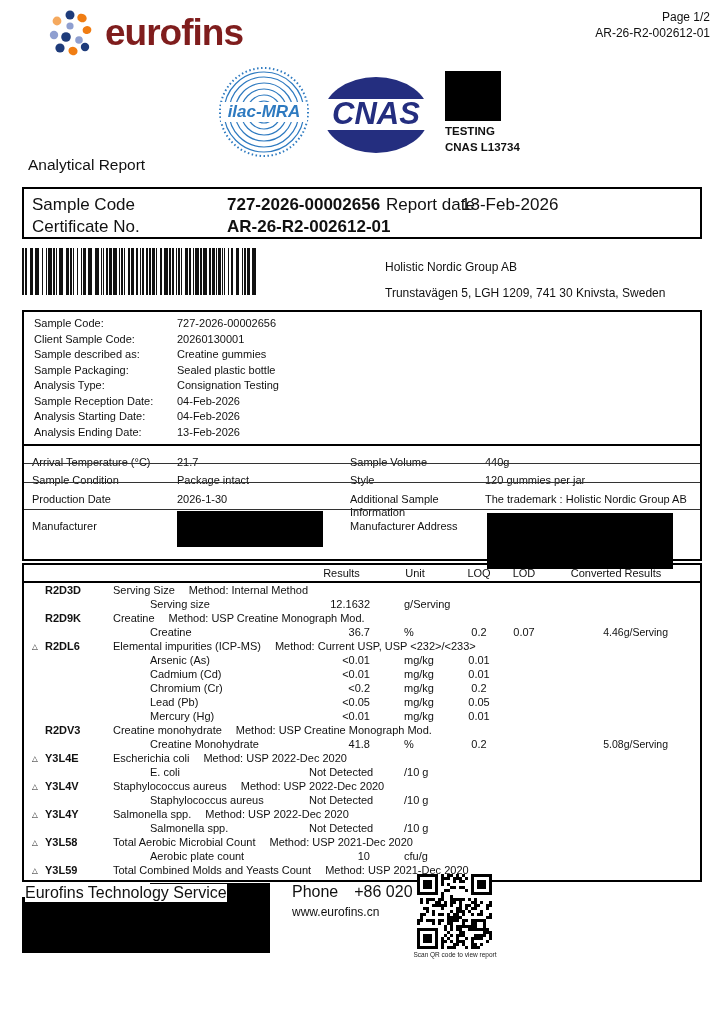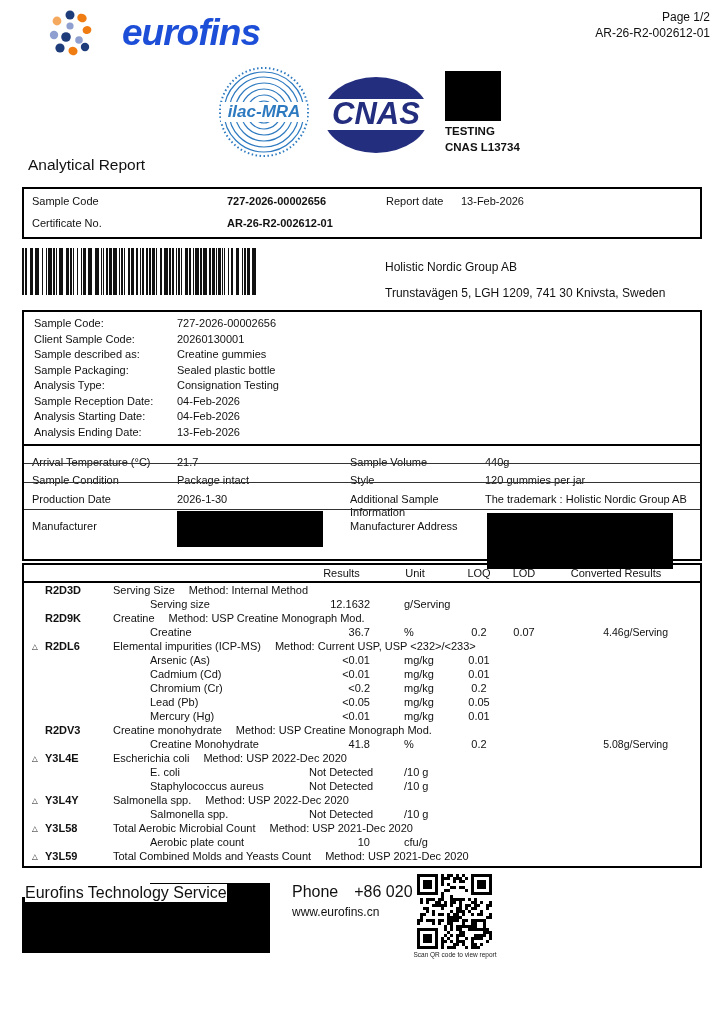--- a/index.html
+++ b/index.html
@@ -3,34 +3,34 @@
 <meta charset="utf-8">
 <style>
   html,body{margin:0;padding:0;background:#e8e8e8;}
   #page{position:relative;width:724px;height:1024px;background:#fff;margin:0 auto;
         font-family:"Liberation Sans",sans-serif;color:#111;overflow:hidden;}
   .abs{position:absolute;}
 
   
   .logo{position:absolute;left:44px;top:8px;display:flex;align-items:center;}
   .logo svg{width:54px;height:50px;}
-  .wordmark{font-size:37px;font-weight:bold;color:#1d4ed8;margin-left:24px;letter-spacing:-1px;font-style:italic;}
+  .wordmark{font-size:37px;font-weight:bold;color:#7f1d1d;margin-left:7px;letter-spacing:-1px;}
   .pageinfo{position:absolute;right:14px;top:9px;text-align:right;font-size:12px;line-height:16px;}
 
   
   .ilac{left:217px;top:64px;width:94px;height:96px;}
   .cnas{left:322px;top:76px;width:108px;height:78px;}
   .blacksq{left:445px;top:71px;width:56px;height:50px;background:#000;}
   .testing{left:445px;top:123px;font-size:11.5px;font-weight:bold;line-height:16px;}
 
   .title{left:28px;top:156px;font-size:15.5px;}
 
   
   .idbox{left:22px;top:187px;width:676px;height:48px;border:2px solid #000;}
-  .idbox .fld{position:absolute;font-size:11px;white-space:nowrap;}
+  .idbox .fld{position:absolute;font-size:17px;white-space:nowrap;}
   .b{font-weight:bold;}
 
   .barcode{left:22px;top:248px;width:240px;height:47px;}
   .client-name{left:385px;top:260px;font-size:12px;}
   .client-addr{left:385px;top:286px;font-size:12px;}
 
   
   .box1{left:22px;top:310px;width:676px;border:2px solid #000;}
   .si-wrap{padding:4px 0 4px 0;}
   .si-row{display:grid;grid-template-columns:153px 1fr;line-height:15.5px;font-size:11px;}
@@ -343,20 +343,21 @@
         </div>
         <div class="grow"><span class="gflag">△</span><span class="gcode">Y3L4E</span><span class="gname">Escherichia coli</span><span class="gmethod">Method: USP 2022-Dec 2020</span></div>
         <div class="rrow">
           <div class="rc1">E. coli</div>
           <div class="rc-res">Not Detected</div>
           <div class="rc-unit">/10 g</div>
           <div class="rc-loq"></div>
           <div class="rc-lod"></div>
           <div class="rc-conv"></div>
         </div>
+        <div class="grow"><span class="gflag">△</span><span class="gcode">Y3L4V</span><span class="gname">Staphylococcus aureus</span><span class="gmethod">Method: USP 2022-Dec 2020</span></div>
         <div class="rrow">
           <div class="rc1">Staphylococcus aureus</div>
           <div class="rc-res">Not Detected</div>
           <div class="rc-unit">/10 g</div>
           <div class="rc-loq"></div>
           <div class="rc-lod"></div>
           <div class="rc-conv"></div>
         </div>
         <div class="grow"><span class="gflag">△</span><span class="gcode">Y3L4Y</span><span class="gname">Salmonella spp.</span><span class="gmethod">Method: USP 2022-Dec 2020</span></div>
         <div class="rrow">

